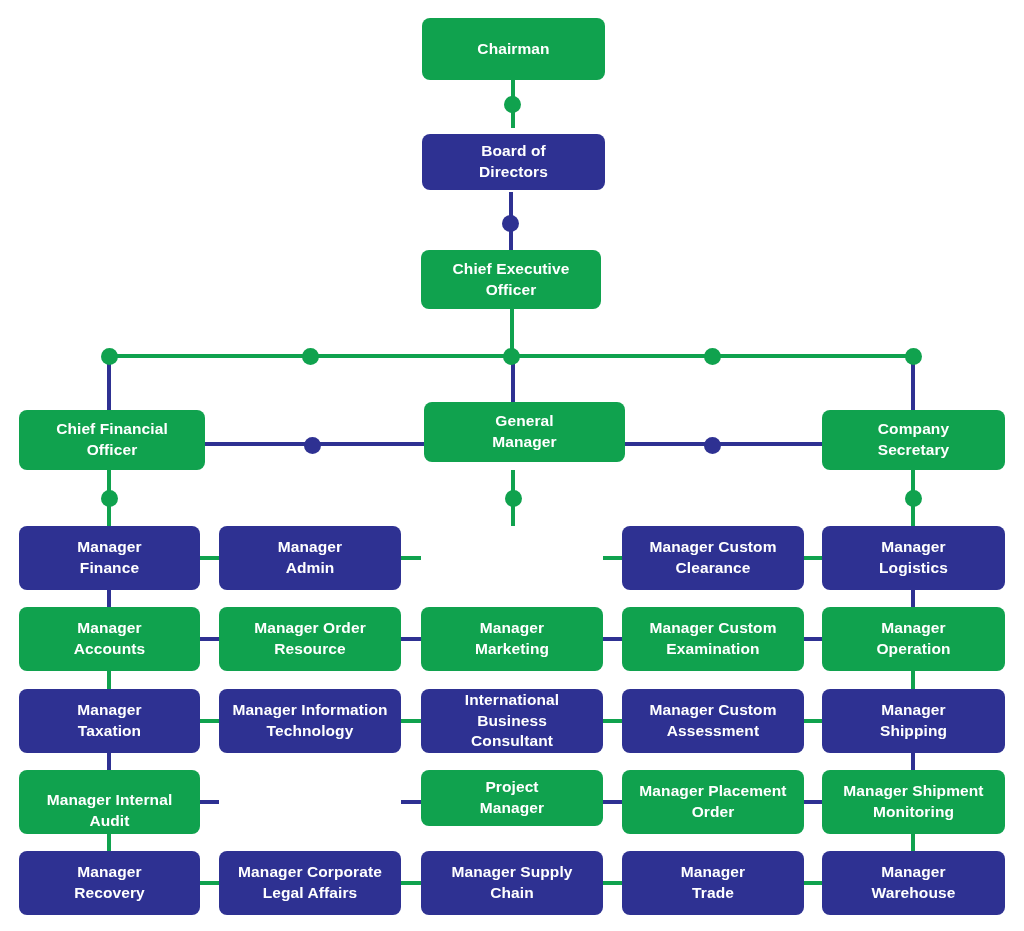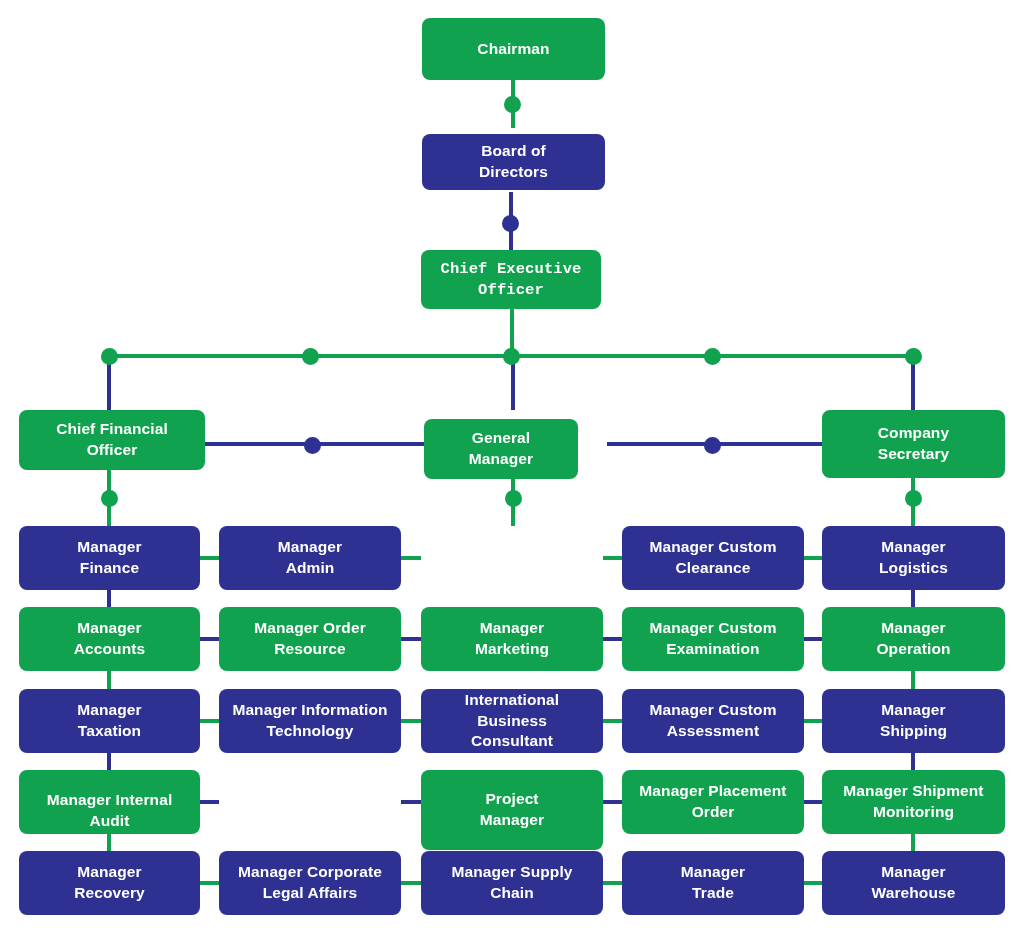--- a/index.html
+++ b/index.html
@@ -74,21 +74,21 @@
   <div class="dot dot-green" style="left:504px; top:96px;"></div>
 
   <div class="node blue" style="left:422px; top:128px; width:183px; height:56px;margin-top:6px;">
     <span class="label">Board of
 Directors</span>
   </div>
 
   <div class="vline line-blue" style="left:509px; top:192px; height:58px;"></div>
   <div class="dot dot-blue" style="left:502px; top:215px;"></div>
 
-  <div class="node green" style="left:421px; top:250px; width:180px; height:59px;font-family:Liberation Mono, monospace;">
+  <div class="node green" style="left:421px; top:250px; width:180px; height:59px;">
     <span class="label">Chief Executive
 Officer</span>
   </div>
 
   <div class="vline line-green" style="left:510px; top:309px; height:49px;"></div>
 
   <div class="hline line-green" style="left:109px; top:354px; width:805px;"></div>
 
   <div class="dot dot-green" style="left:101px; top:348px;"></div>
   <div class="dot dot-green" style="left:302px; top:348px;"></div>
@@ -98,26 +98,26 @@
 
   <div class="vline line-blue" style="left:107px; top:356px; height:54px;"></div>
   <div class="vline line-blue" style="left:511px; top:356px; height:54px;"></div>
   <div class="vline line-blue" style="left:911px; top:356px; height:54px;"></div>
 
   <div class="node green" style="left:19px; top:410px; width:186px; height:60px;">
     <span class="label">Chief Financial
 Officer</span>
   </div>
 
-  <div class="node green" style="left:424px; top:419px; width:154px; height:60px;">
+  <div class="node green" style="left:424px; top:402px; width:201px; height:60px;">
     <span class="label">General
 Manager</span>
   </div>
 
-  <div class="node green" style="left:822px; top:410px; width:183px; height:68px;">
+  <div class="node green" style="left:822px; top:410px; width:183px; height:60px;">
     <span class="label">Company
 Secretary</span>
   </div>
 
   <div class="hline line-blue" style="left:205px; top:442px; width:219px;"></div>
   <div class="dot dot-blue" style="left:304px; top:437px;"></div>
 
   <div class="hline line-blue" style="left:607px; top:442px; width:215px;"></div>
   <div class="dot dot-blue" style="left:704px; top:437px;"></div>
 
@@ -210,21 +210,21 @@
   <div class="hline line-green" style="left:603px; top:719px; width:19px;"></div>
   <div class="hline line-green" style="left:804px; top:719px; width:18px;"></div>
 
   <div class="vline line-blue" style="left:107px; top:753px; height:17px;"></div>
   <div class="vline line-blue" style="left:911px; top:753px; height:17px;"></div>
 
   <div class="node green" style="left:19px; top:770px; width:181px; height:64px;align-items:flex-end;">
     <span class="label">Manager Internal
 Audit</span>
   </div>
-  <div class="node green" style="left:421px; top:770px; width:182px; height:80px;">
+  <div class="node green" style="left:421px; top:770px; width:182px; height:56px;">
     <span class="label">Project
 Manager</span>
   </div>
   <div class="node green" style="left:822px; top:770px; width:183px; height:64px;">
     <span class="label">Manager Shipment
 Monitoring</span>
   </div>
   <div class="node green" style="left:622px; top:770px; width:182px; height:64px;">
     <span class="label">Manager Placement
 Order</span>

